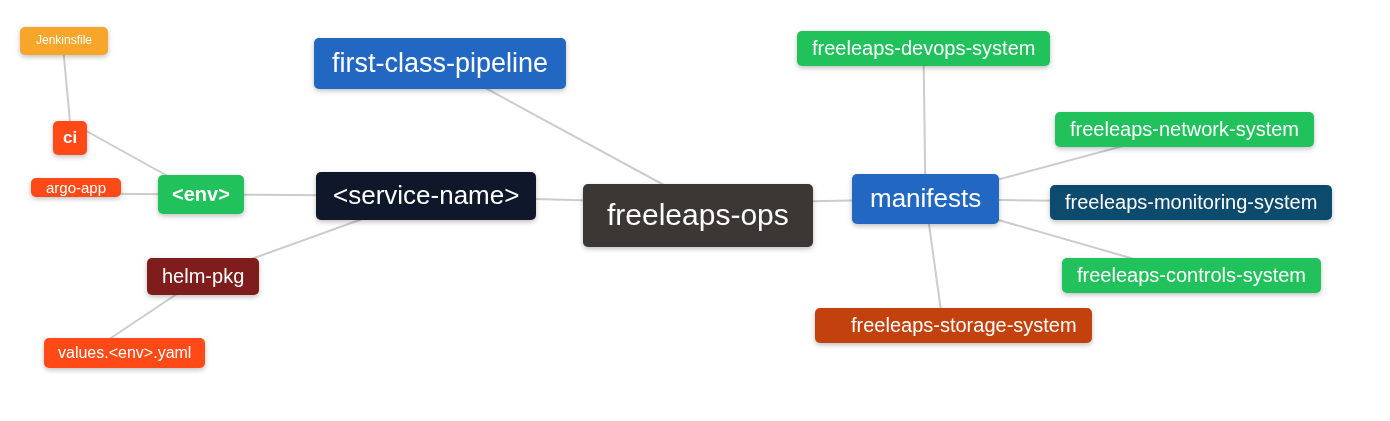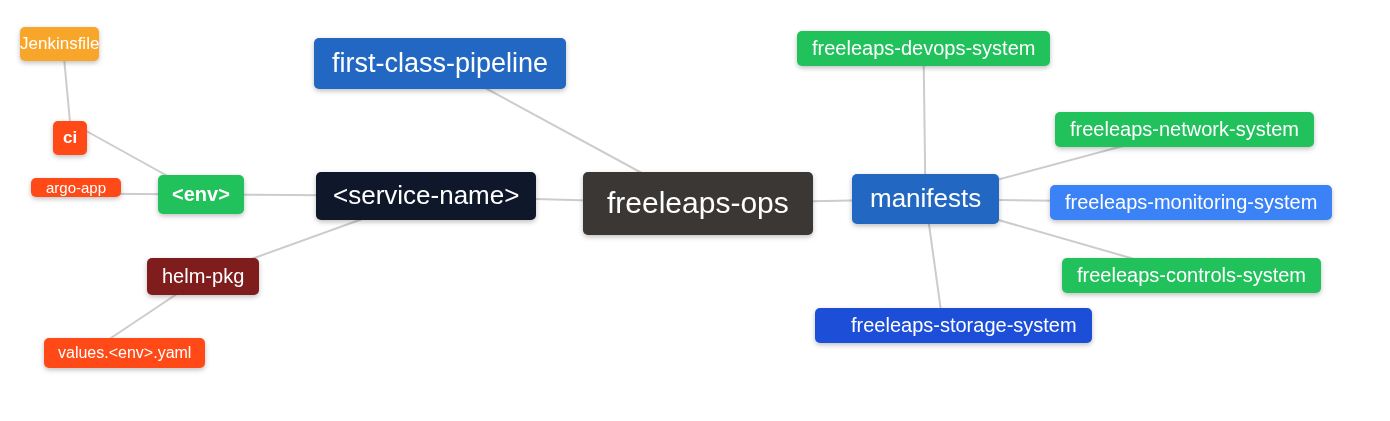--- a/index.html
+++ b/index.html
@@ -25,21 +25,21 @@
     z-index: 1;
     color: #ffffff;
     border-radius: 5px;
     white-space: nowrap;
     line-height: 1.15;
     box-shadow: 0 2px 5px rgba(0,0,0,0.25);
     cursor: pointer;
     user-select: none;
   }
   
-  .n-jenkinsfile       { left: 20px;  top: 27px;  font-size: 17px; padding: 7px 0; text-align: center; }
+  .n-jenkinsfile       { left: 20px;  top: 27px;  font-size: 12px; padding: 7px 16px; text-align: center; }
   .n-ci                { left: 53px;  top: 105px; font-size: 17px; padding: 7px 10px; font-weight: bold; margin-top: 16px; }
   .n-argo_app          { left: 31px;  top: 178px; font-size: 15px; padding: 1px 15px; }
   .n-env               { left: 158px; top: 175px; font-size: 20px; padding: 8px 14px; font-weight: bold; }
   .n-helm_pkg          { left: 147px; top: 258px; font-size: 20px; padding: 7px 15px; }
   .n-values_env_yaml   { left: 8px;   top: 338px; font-size: 16px; padding: 6px 14px; margin-left: 36px; }
   .n-first_class_pipeline { left: 314px; top: 38px;  font-size: 27px; padding: 10px 18px; }
   .n-service_name      { left: 316px; top: 172px; font-size: 26px; padding: 9px 17px; }
   .n-root              { left: 583px; top: 172px; font-size: 30px; padding: 14px 24px; }
   .n-manifests         { left: 852px; top: 174px; font-size: 26px; padding: 10px 18px; }
   .n-devops_system     { left: 797px; top: 31px;  font-size: 20px; padding: 6px 15px; }
@@ -78,26 +78,26 @@
   <div class="node n-env" style="background: rgb(33, 193, 92);">&lt;env&gt;</div>
 
   <div class="node n-helm_pkg" style="background: #7f1d1d;">helm-pkg</div>
 
   <div class="node n-values_env_yaml" style="background: rgb(255, 74, 24);">values.&lt;env&gt;.yaml</div>
 
   <div class="node n-first_class_pipeline" style="background: rgb(34, 104, 195);">first-class-pipeline</div>
 
   <div class="node n-service_name" style="background: #0f172a;">&lt;service-name&gt;</div>
 
-  <div class="node n-root" style="background: rgb(58, 55, 53);">freeleaps-ops</div>
+  <div class="node n-root" style="background: rgb(58, 55, 53); margin-top: 12px;">freeleaps-ops</div>
 
   <div class="node n-manifests" style="background: rgb(34, 104, 195);">manifests</div>
 
   <div class="node n-devops_system" style="background: rgb(33, 193, 92);">freeleaps-devops-system</div>
 
   <div class="node n-network_system" style="background: rgb(33, 193, 92);">freeleaps-network-system</div>
 
-  <div class="node n-monitoring_system" style="background: #3b82f6;">freeleaps-monitoring-system</div>
+  <div class="node n-monitoring_system" style="background: #0c4a6e;">freeleaps-monitoring-system</div>
 
   <div class="node n-controls_system" style="background: rgb(33, 193, 92);">freeleaps-controls-system</div>
 
-  <div class="node n-storage_system" style="background: #1d4ed8; padding-left: 36px;">freeleaps-storage-system</div>
+  <div class="node n-storage_system" style="background: #c2410c; padding-left: 36px;">freeleaps-storage-system</div>
 </div>
 
 </body></html>

